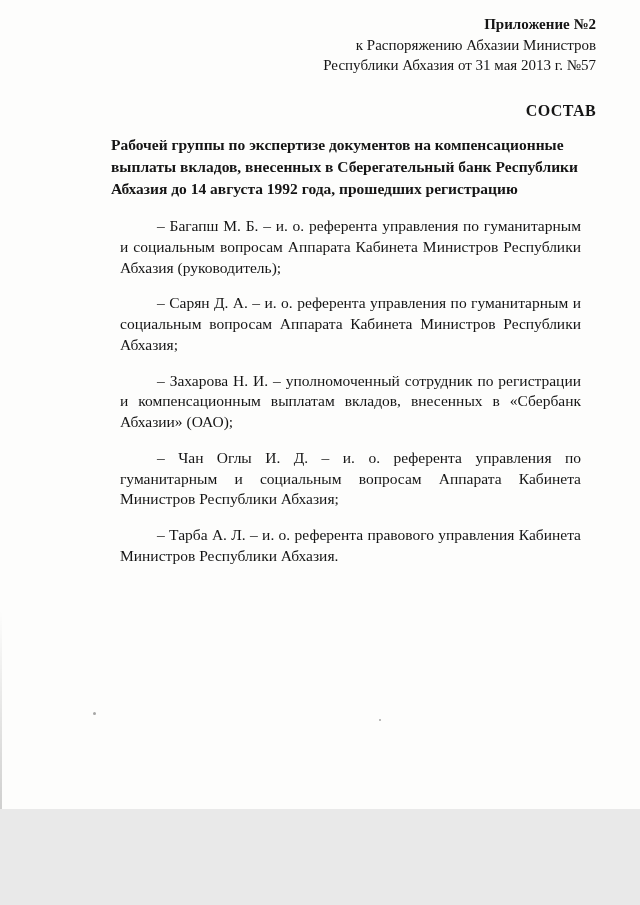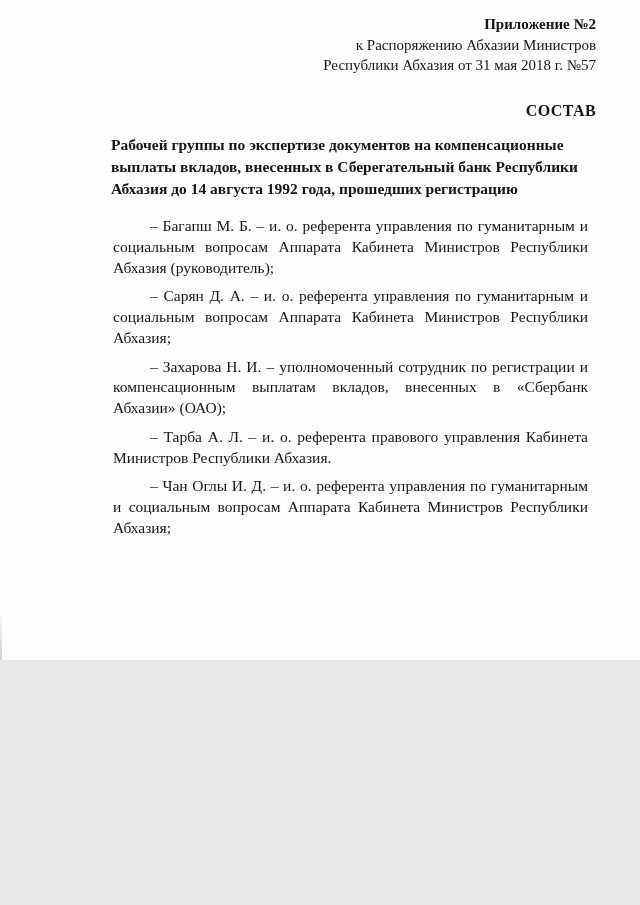--- a/index.html
+++ b/index.html
@@ -3,21 +3,21 @@
 <meta charset="utf-8">
 <style>
   html, body {
     margin: 0;
     padding: 0;
     background: #e9e9e9;
   }
   .page {
     position: relative;
     width: 640px;
-    height: 660px;
+    height: 809px;
     margin: 0 auto;
     background: #fdfdfc;
     font-family: "Liberation Serif", serif;
     color: #151515;
     box-sizing: border-box;
     padding: 14px 44px 0 105px;
     overflow: hidden;
   }
   .header-block {
     text-align: right;
@@ -42,21 +42,21 @@
     margin-top: 14px;
     padding: 0 6px;
   }
   .body-text {
     margin-top: 16px;
     font-size: 15.5px;
     line-height: 1.34;
     text-align: justify;
   }
   .body-text p {
-    margin: 8px;
+    margin: 15px;
     text-indent: 37px;
   }
   .scan-edge {
     position: absolute;
     left: 0;
     top: 610px;
     bottom: 0;
     width: 2px;
     background: linear-gradient(to bottom, rgba(0,0,0,0), rgba(0,0,0,0.18));
     pointer-events: none;
@@ -73,32 +73,32 @@
   .speck-2 { left: 379px; top: 719px; width: 2px; height: 2px; }
 </style>
 </head>
 <body>
 
 <div class="page">
 
   <div class="header-block">
     <div class="header-line-bold">Приложение №2</div>
     <div>к Распоряжению Абхазии Министров</div>
-    <div>Республики Абхазия от 31 мая 2018 г. №57</div>
+    <div>Республики Абхазия от 31 мая 2013 г. №57</div>
   </div>
 
   <div class="doc-title">СОСТАВ</div>
 
   <div class="doc-subtitle">Рабочей группы по экспертизе документов на компенсационные выплаты вкладов, внесенных в Сберегательный банк Республики Абхазия до 14 августа 1992 года, прошедших регистрацию</div>
 
   <div class="body-text">
     <p>– Багапш М. Б. – и. о. референта управления по гуманитарным и социальным вопросам Аппарата Кабинета Министров Республики Абхазия (руководитель);</p>
     <p>– Сарян Д. А. – и. о. референта управления по гуманитарным и социальным вопросам Аппарата Кабинета Министров Республики Абхазия;</p>
     <p>– Захарова Н. И. – уполномоченный сотрудник по регистрации и компенсационным выплатам вкладов, внесенных в «Сбербанк Абхазии» (ОАО);</p>
+    <p>– Чан Оглы И. Д. – и. о. референта управления по гуманитарным и социальным вопросам Аппарата Кабинета Министров Республики Абхазия;</p>
     <p>– Тарба А. Л. – и. о. референта правового управления Кабинета Министров Республики Абхазия.</p>
-    <p>– Чан Оглы И. Д. – и. о. референта управления по гуманитарным и социальным вопросам Аппарата Кабинета Министров Республики Абхазия;</p>
   </div>
 
   <div class="scan-edge"></div>
   <div class="scan-speck speck-1"></div>
   <div class="scan-speck speck-2"></div>
 
 </div>
 
 </body></html>

